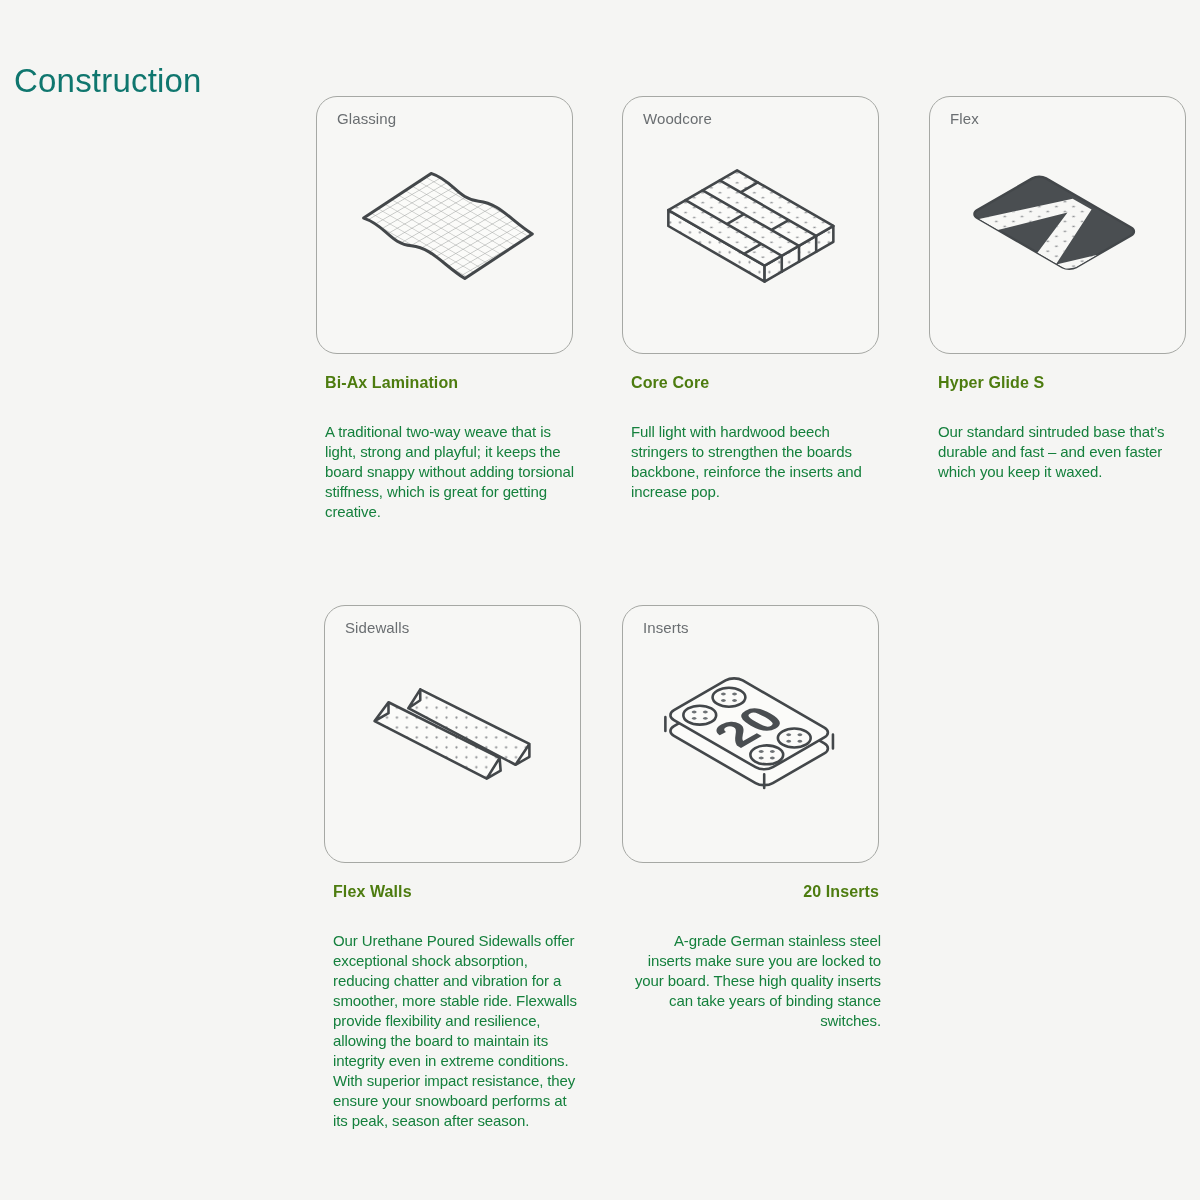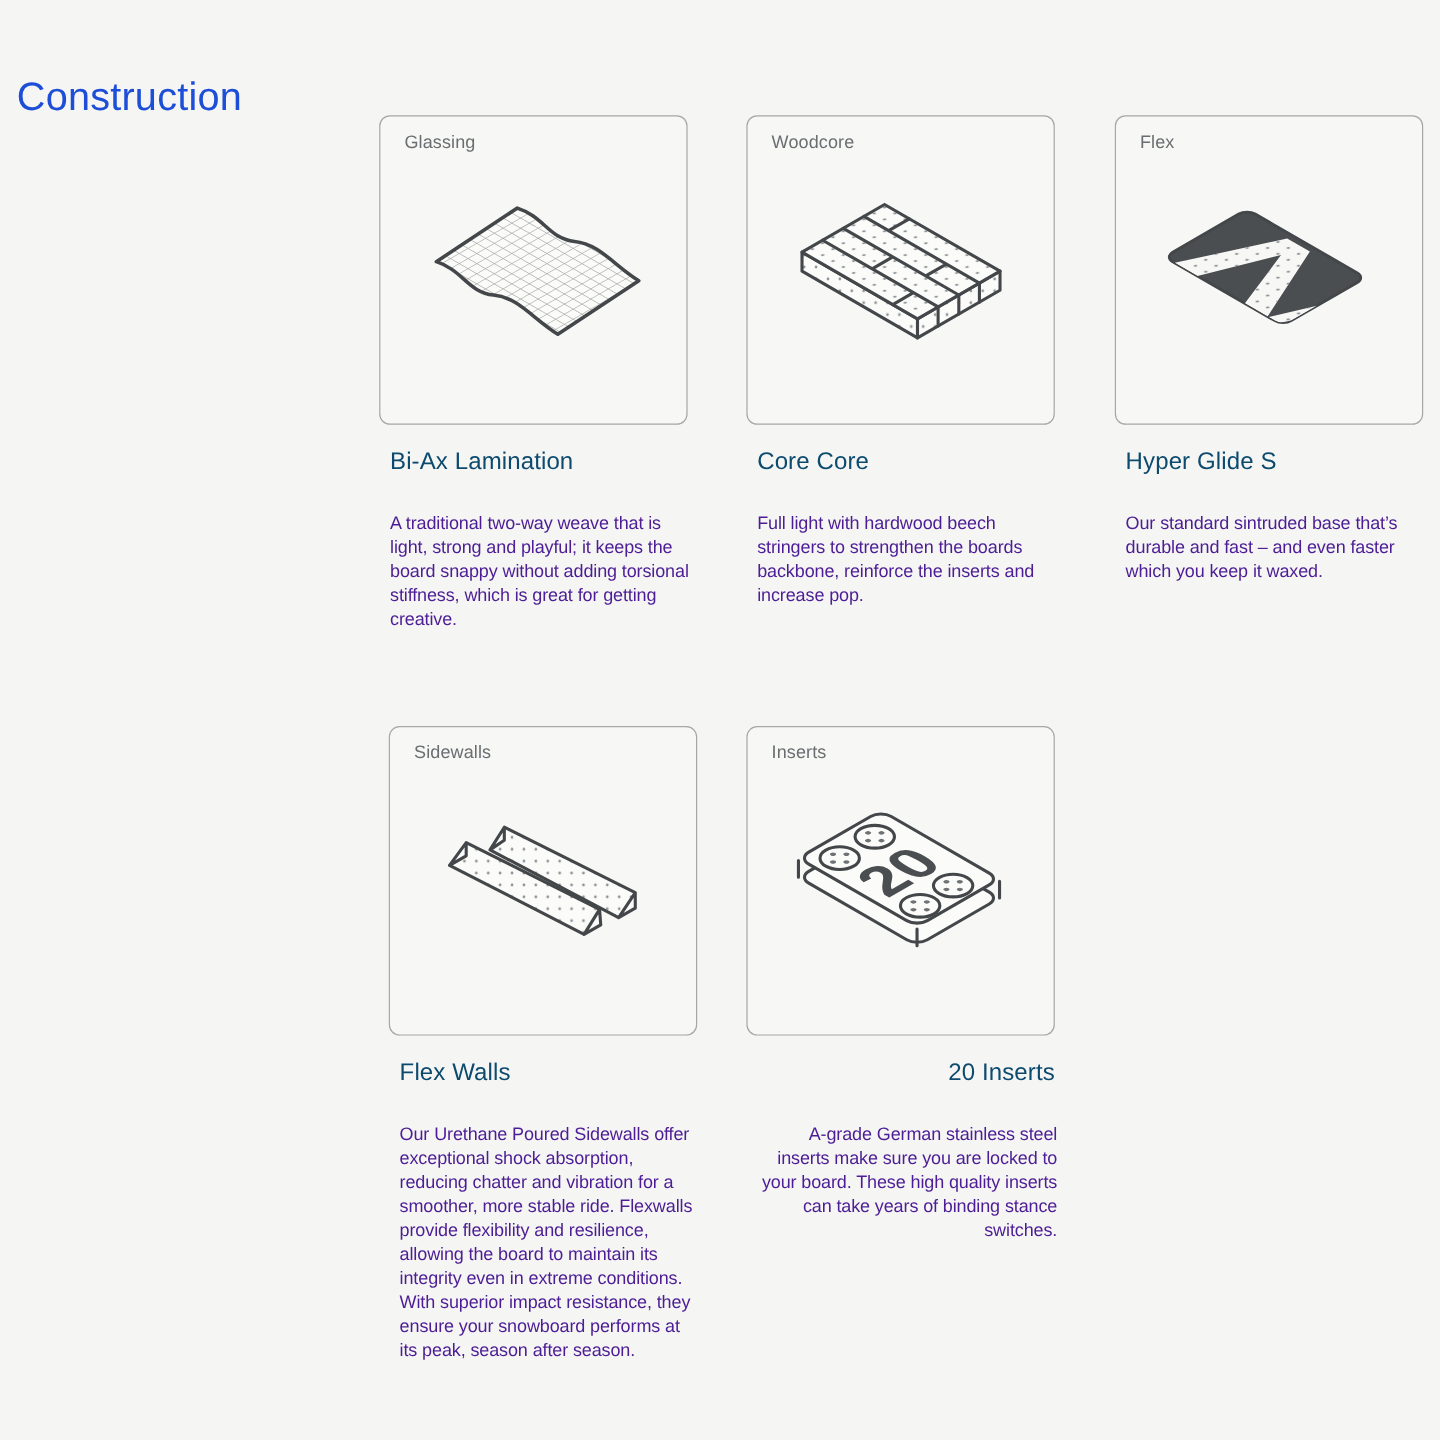--- a/index.html
+++ b/index.html
@@ -5,39 +5,39 @@
   * { margin:0; padding:0; box-sizing:border-box; }
   html,body { width:1200px; height:1200px; }
   body {
     position:relative;
     background:#f5f5f3;
     font-family:"Liberation Sans", sans-serif;
     overflow:hidden;
   }
   .page-title {
     position:absolute; left:14px; top:62px;
-    font-size:33px; font-weight:400; color:#1d4ed8; letter-spacing:0.2px;
+    font-size:33px; font-weight:400; color:#0f766e; letter-spacing:0.2px;
   }
   .col { position:absolute; width:257px; }
   .card {
     position:relative; width:257px; height:258px;
-    background:#f7f7f5; border:1px solid #a6a8a4; border-radius:9px;
+    background:#f7f7f5; border:1px solid #a6a8a4; border-radius:21px;
   }
   .card-label {
     position:absolute; top:13px; left:20px;
     font-size:15px; color:#6a6e71; letter-spacing:0.1px; z-index:2;
   }
   .illus { position:absolute; left:0; top:0; width:255px; height:256px; }
   .subtitle {
     margin:20px 0 0 9px;
-    font-size:20px; font-weight:400; color:#0c4a6e; letter-spacing:0.1px;
+    font-size:16px; font-weight:700; color:#4d7c0f; letter-spacing:0.1px;
   }
   .body {
     margin:30px 0 0 9px; width:250px;
-    font-size:15px; line-height:20px; color:#4c1d95; letter-spacing:-0.1px;
+    font-size:15px; line-height:20px; color:#15803d; letter-spacing:-0.1px;
   }
   svg { display:block; }
   .stroke { fill:none; stroke:#43474a; stroke-width:2.6; stroke-linejoin:round; stroke-linecap:round; }
 </style>
 </head>
 <body>
 
 <svg width="0" height="0" style="position:absolute" aria-hidden="true">
   <defs>
     <pattern id="p-grid" width="8.5" height="8.5" patternUnits="userSpaceOnUse" patternTransform="matrix(0.866,0.5,-0.866,0.5,0,0)">

